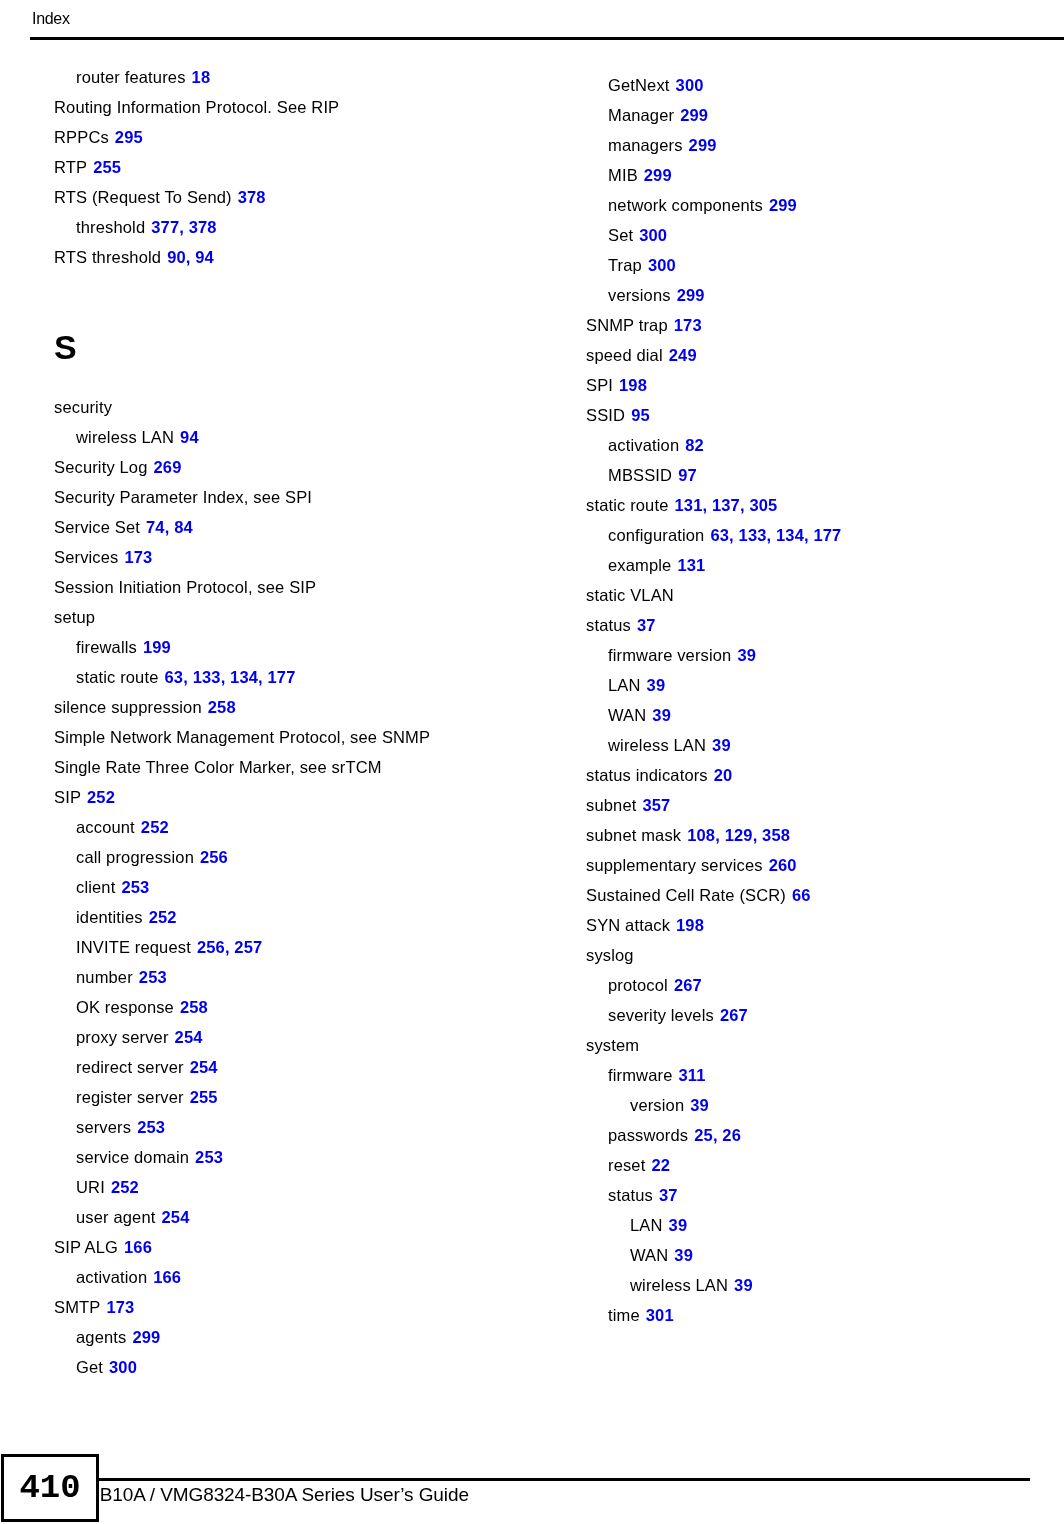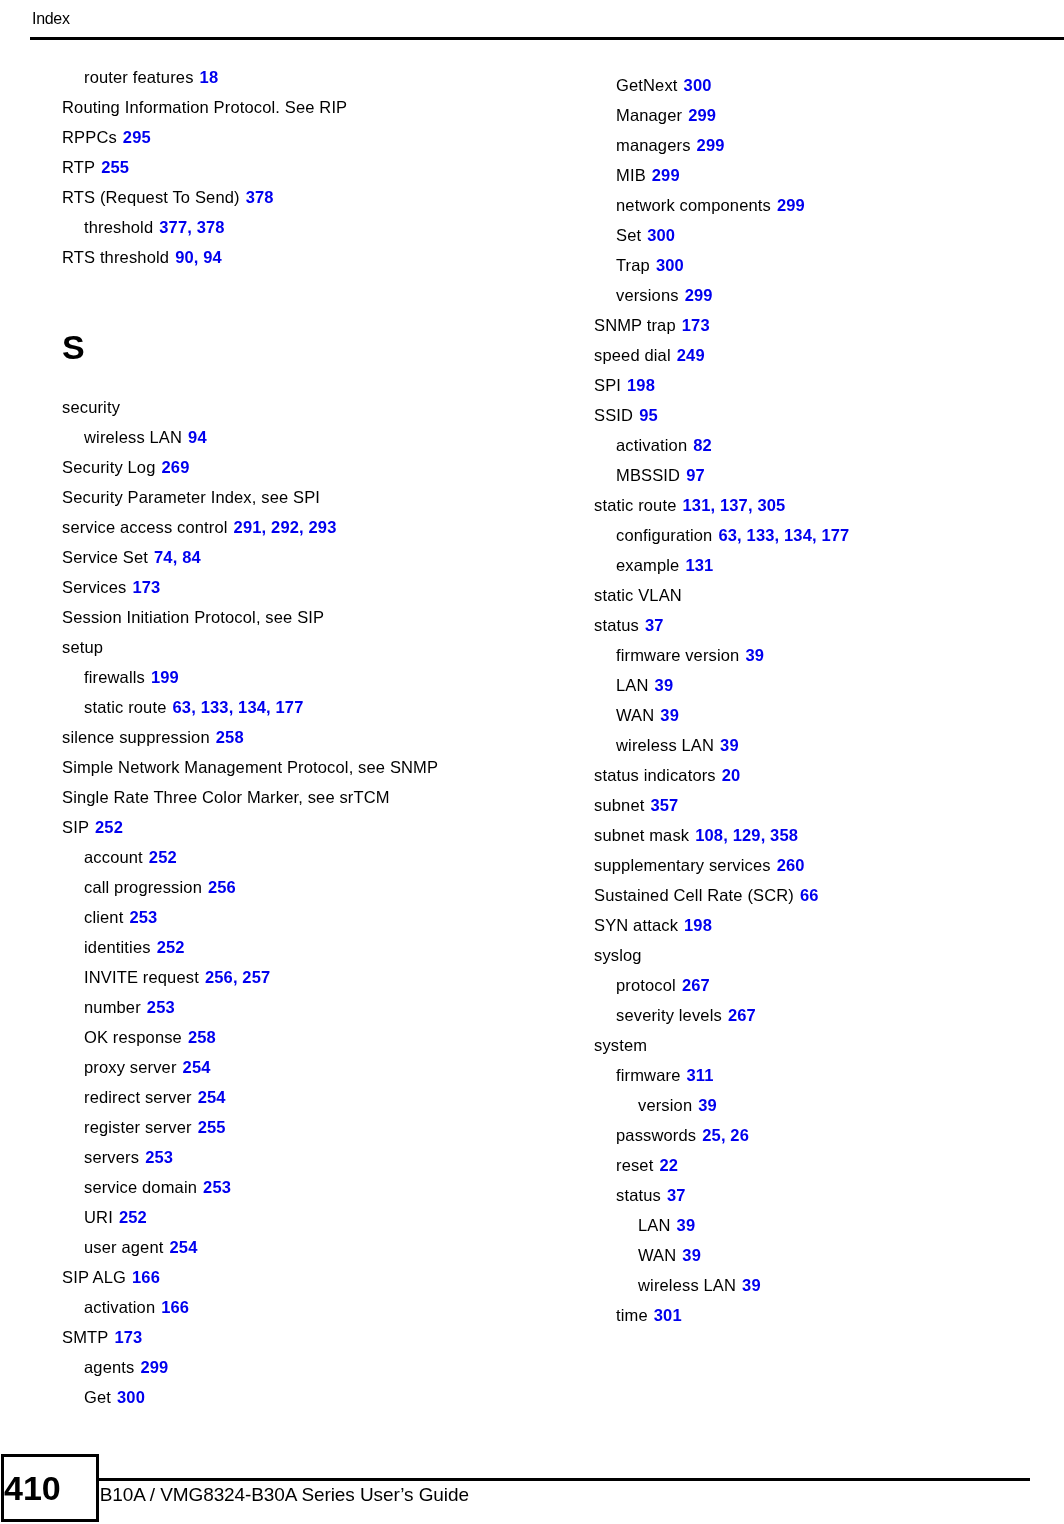--- a/index.html
+++ b/index.html
@@ -38,21 +38,21 @@
     left: 30px;
     top: 29px;
     width: 1034px;
     height: 3px;
     background: #000;
   }
 
   
   #index-body {
     position: absolute;
-    left: 12px;
+    left: 4px;
     top: 62px;
     width: 894px;
     height: 1360px;
   }
   .column {
     position: absolute;
     top: 0;
     width: 480px;
   }
   #column-left  { left: 50px;  }
@@ -126,24 +126,25 @@
     background: #ffffff;
     box-sizing: border-box;
   }
   #footer-page-number {
     position: absolute;
     left: 0;
     top: 0;
     width: 92px;
     height: 62px;
     line-height: 62px;
-    text-align: left;
+    text-align: center;
     font-size: 34px;
     font-weight: bold;
     color: #000;
+    font-family: Liberation Mono, monospace;
   }
 </style>
 </head>
 <body>
 
 <div id="page-header">
   <div id="header-title">Index</div>
   <div id="header-rule"></div>
 </div>
 
@@ -157,21 +158,20 @@
       <div class="entry lvl1"><span class="term">threshold</span><span class="pages"><span class="pagenum">377</span><span class="sep">, </span><span class="pagenum">378</span></span></div>
       <div class="entry lvl0"><span class="term">RTS threshold</span><span class="pages"><span class="pagenum">90</span><span class="sep">, </span><span class="pagenum">94</span></span></div>
       <div class="spacer"></div>
       <div class="spacer"></div>
       <div class="letter-heading">S</div>
       <div class="spacer"></div>
       <div class="entry lvl0"><span class="term">security</span></div>
       <div class="entry lvl1"><span class="term">wireless LAN</span><span class="pages"><span class="pagenum">94</span></span></div>
       <div class="entry lvl0"><span class="term">Security Log</span><span class="pages"><span class="pagenum">269</span></span></div>
       <div class="entry lvl0"><span class="term">Security Parameter Index, see SPI</span></div>
-      <div class="entry lvl0"><span class="term">service access control</span><span class="pages"><span class="pagenum">291</span><span class="sep">, </span><span class="pagenum">292</span><span class="sep">, </span><span class="pagenum">293</span></span></div>
       <div class="entry lvl0"><span class="term">Service Set</span><span class="pages"><span class="pagenum">74</span><span class="sep">, </span><span class="pagenum">84</span></span></div>
       <div class="entry lvl0"><span class="term">Services</span><span class="pages"><span class="pagenum">173</span></span></div>
       <div class="entry lvl0"><span class="term">Session Initiation Protocol, see SIP</span></div>
       <div class="entry lvl0"><span class="term">setup</span></div>
       <div class="entry lvl1"><span class="term">firewalls</span><span class="pages"><span class="pagenum">199</span></span></div>
       <div class="entry lvl1"><span class="term">static route</span><span class="pages"><span class="pagenum">63</span><span class="sep">, </span><span class="pagenum">133</span><span class="sep">, </span><span class="pagenum">134</span><span class="sep">, </span><span class="pagenum">177</span></span></div>
       <div class="entry lvl0"><span class="term">silence suppression</span><span class="pages"><span class="pagenum">258</span></span></div>
       <div class="entry lvl0"><span class="term">Simple Network Management Protocol, see SNMP</span></div>
       <div class="entry lvl0"><span class="term">Single Rate Three Color Marker, see srTCM</span></div>
       <div class="entry lvl0"><span class="term">SIP</span><span class="pages"><span class="pagenum">252</span></span></div>

